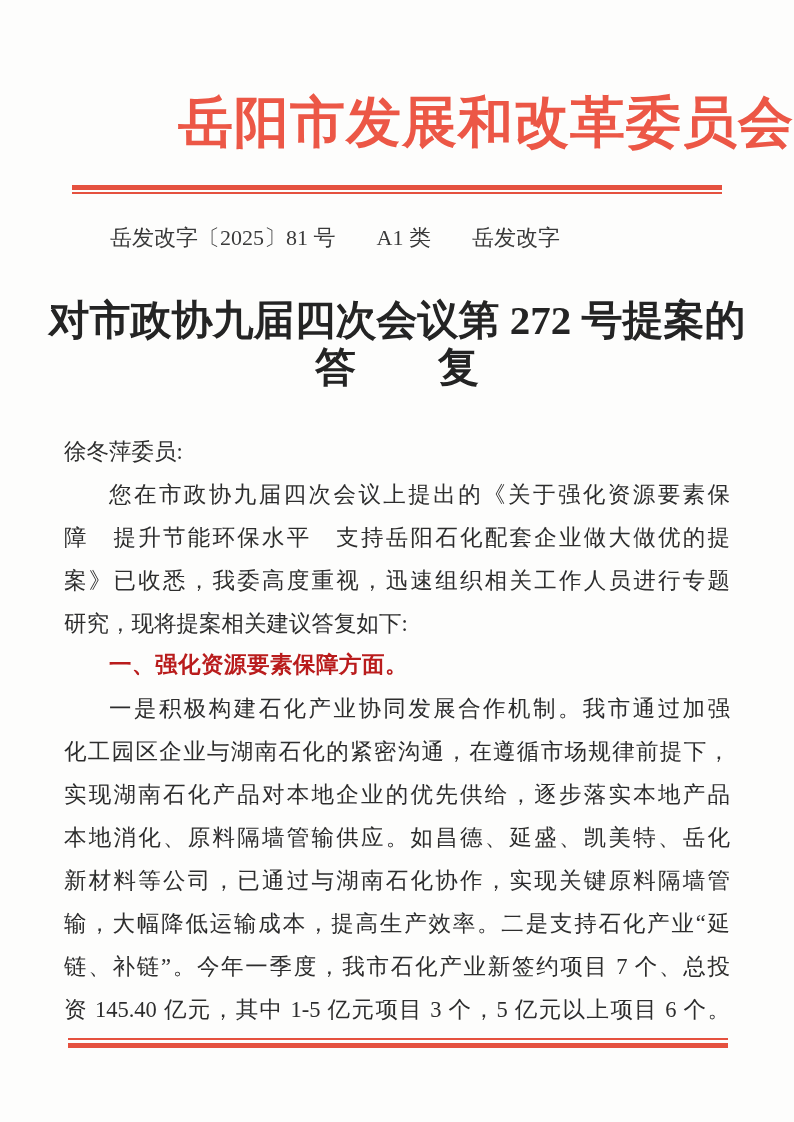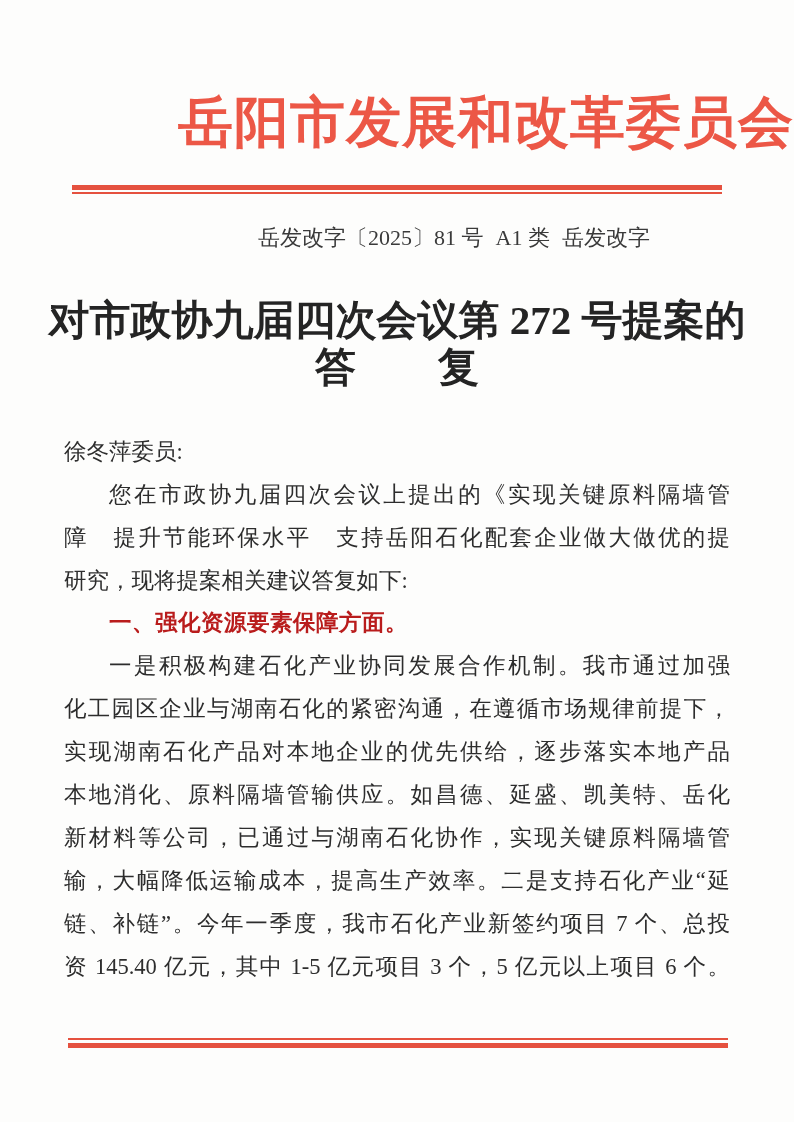--- a/index.html
+++ b/index.html
@@ -23,22 +23,22 @@
     font-family:"Liberation Serif","DejaVu Serif",serif;
     white-space:nowrap;
   }
   .rule-top { position:absolute; top:185px; left:72px; width:650px; }
   .rule-top .thick { height:5px; background:#e5513f; }
   .rule-top .sp    { height:2px; }
   .rule-top .thin  { height:2px; background:#e5513f; }
 
   
   .doc-meta {
-    position:absolute; top:223px; left:64px; width:666px;
-    display:flex; justify-content:center; gap:12px;
+    position:absolute; top:223px; left:53px; width:666px;
+    display:flex; justify-content:flex-start; gap:41px;
     transform:translateX(57px);
     font-size:22px; color:#3a3a3a;
     white-space:nowrap;
   }
 
   
   .title-block {
     position:absolute; top:297px; left:0; width:100%;
     text-align:center;
     font-size:41px; line-height:47px; font-weight:bold;
@@ -91,22 +91,23 @@
     <span>岳发改字</span>
   </div>
 
   <div class="title-block">
     <div>对市政协九届四次会议第 272 号提案的</div>
     <div>答　　复</div>
   </div>
 
   <div class="body-block">
     <div class="bline flush">徐冬萍委员:</div>
-    <div class="bline indent">您在市政协九届四次会议上提出的《实现关键原料隔墙管</div>
+    <div class="bline indent">您在市政协九届四次会议上提出的《关于强化资源要素保</div>
     <div class="bline">障　提升节能环保水平　支持岳阳石化配套企业做大做优的提</div>
+    <div class="bline">案》已收悉，我委高度重视，迅速组织相关工作人员进行专题</div>
     <div class="bline flush">研究，现将提案相关建议答复如下:</div>
     <div class="bline flush indent heading">一、强化资源要素保障方面。</div>
     <div class="bline indent">一是积极构建石化产业协同发展合作机制。我市通过加强</div>
     <div class="bline">化工园区企业与湖南石化的紧密沟通，在遵循市场规律前提下，</div>
     <div class="bline">实现湖南石化产品对本地企业的优先供给，逐步落实本地产品</div>
     <div class="bline">本地消化、原料隔墙管输供应。如昌德、延盛、凯美特、岳化</div>
     <div class="bline">新材料等公司，已通过与湖南石化协作，实现关键原料隔墙管</div>
     <div class="bline">输，大幅降低运输成本，提高生产效率。二是支持石化产业“延</div>
     <div class="bline">链、补链”。今年一季度，我市石化产业新签约项目 7 个、总投</div>
     <div class="bline">资 145.40 亿元，其中 1-5 亿元项目 3 个，5 亿元以上项目 6 个。</div>

